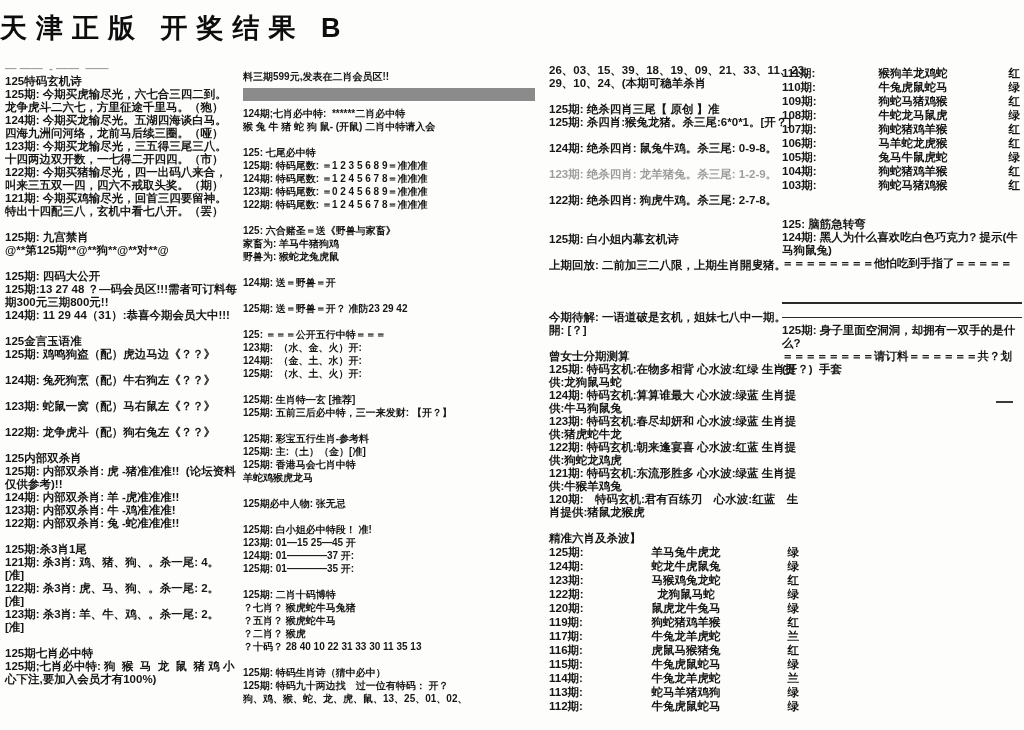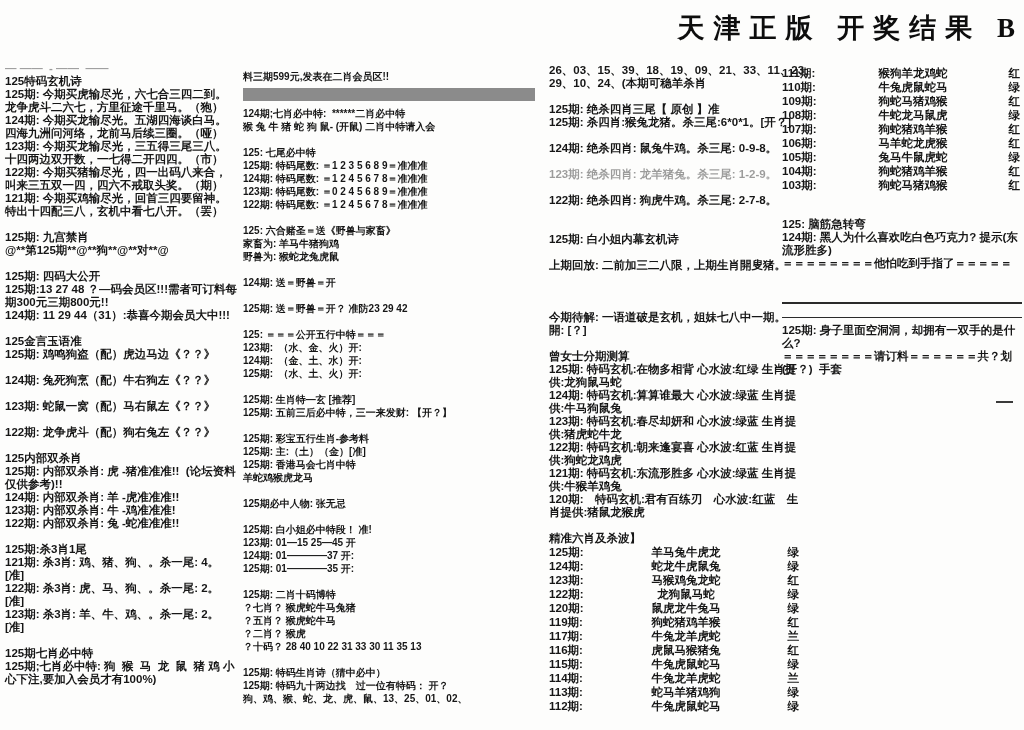--- a/index.html
+++ b/index.html
@@ -1,19 +1,19 @@
 <!DOCTYPE html>
 <html><head>
 <meta charset="utf-8">
 <style>
   html,body{margin:0;padding:0;background:#e8e8e8;}
   .page{position:relative;width:1024px;height:730px;background:#fdfdfc;overflow:hidden;
         font-family:"Liberation Sans",sans-serif;font-weight:bold;color:#161616;}
-  .title{position:absolute;top:10px;left:0;width:1024px;text-align:right;
-         font-family:Liberation Serif, serif;font-weight:900;font-size:27px;letter-spacing:9px;color:#0d0d0d;}
+  .title{position:absolute;top:10px;left:0;width:1024px;text-align:left;
+         font-family:Liberation Sans, sans-serif;font-weight:900;font-size:27px;letter-spacing:9px;color:#0d0d0d;}
   .col{position:absolute;font-size:11.5px;line-height:13px;}
   .col1{left:5px;top:62px;width:233px;}
   .col2{left:243px;top:70px;width:292px;font-size:10px;}
   .col3{left:549px;top:64px;width:252px;}
   .col4{left:782px;top:66px;width:240px;}
   .ln{min-height:13px;white-space:pre-wrap;}
   .ln.g{height:9px;}
   .ln.hr{height:3px;background:#8b8b8b;margin:5px 0 6px 0;}
   .ln.hr2{height:4px;border-top:2px solid #2a2a2a;border-bottom:1px solid #2a2a2a;margin:6px 0;}
   .ln.f{opacity:.42;}
@@ -264,21 +264,21 @@
         <div class="zrow">
           <span class="zp">103期:</span>
           <span class="zz">狗蛇马猪鸡猴</span>
           <span class="zc">红</span>
         </div>
       </div>
     <div>
         <div class="ln g"></div>
         <div class="ln g"></div>
         <div class="ln ">125: 脑筋急转弯</div>
-        <div class="ln ">124期: 黑人为什么喜欢吃白色巧克力? 提示(东流形胜多)</div>
+        <div class="ln ">124期: 黑人为什么喜欢吃白色巧克力? 提示(牛马狗鼠兔)</div>
         <div class="ln ">＝＝＝＝＝＝＝＝他怕吃到手指了＝＝＝＝＝</div>
         <div class="ln g"></div>
         <div class="ln g"></div>
         <div class="ln hr2"></div>
         <div class="ln ">125期: 身子里面空洞洞，却拥有一双手的是什么?</div>
         <div class="ln ">＝＝＝＝＝＝＝＝请订料＝＝＝＝＝＝共？划</div>
         <div class="ln ">(开？)  手套</div>
       </div>
   </div>
 

